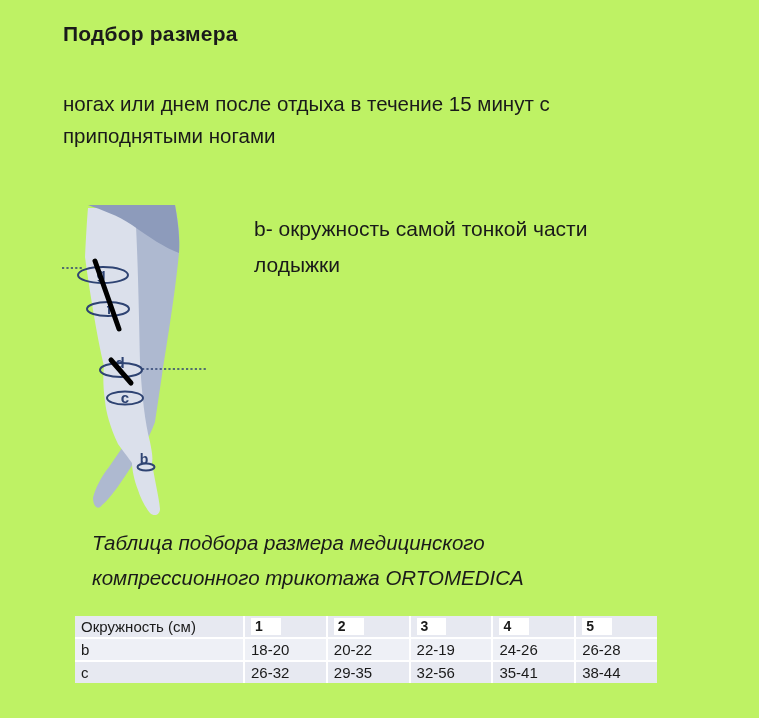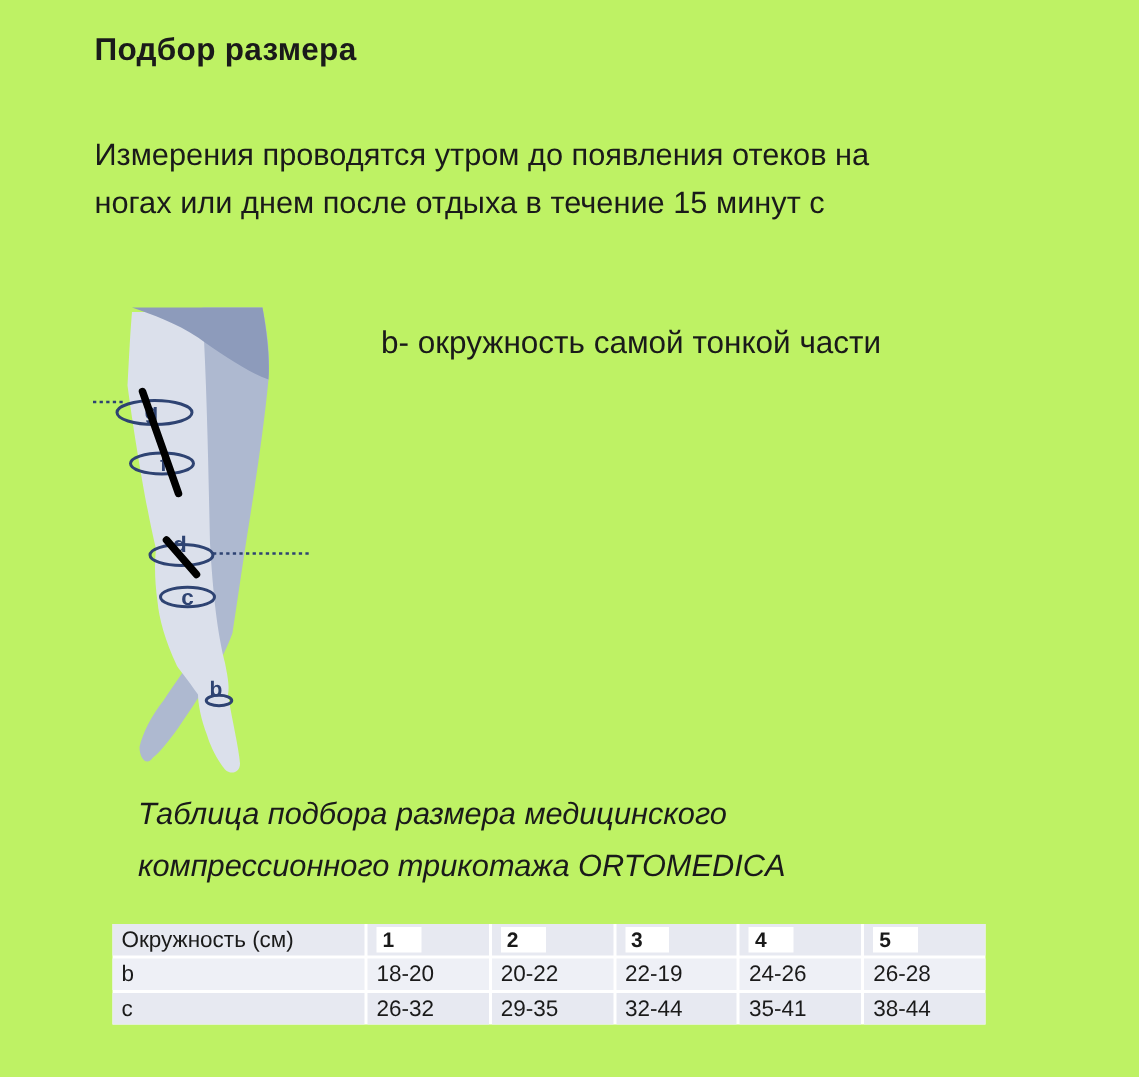--- a/index.html
+++ b/index.html
@@ -63,22 +63,22 @@
   }
 </style>
 </head>
 <body>
 
 <div class="page">
 
   <h1 class="page-title">Подбор размера</h1>
 
   <div class="intro">
-    <div>Измерения проводятся утром до появления отеков на</div>
     <div>ногах или днем после отдыха в течение 15 минут с</div>
+    <div>приподнятыми ногами</div>
   </div>
 
   <div class="figure-wrap">
     <svg width="185" height="320" viewBox="0 0 185 320" xmlns="http://www.w3.org/2000/svg">
 
       <path d="M 78 8 L 118 8
            C 122 28, 123 42, 122 56
            C 118 98, 110 145, 105 178
            C 102 198, 100 212, 98 225
            C 92 242, 80 262, 62 288
@@ -123,20 +123,21 @@
       <line x1="38" y1="64" x2="62" y2="132" stroke="#000000" stroke-width="5" stroke-linecap="round"></line>
       <line x1="54" y1="163" x2="74" y2="186" stroke="#000000" stroke-width="5" stroke-linecap="round"></line>
 
       <line x1="5" y1="71" x2="27" y2="71" stroke="#2e4372" stroke-width="1.6" stroke-dasharray="2.2,2.2"></line>
       <line x1="85" y1="172" x2="150" y2="172" stroke="#2e4372" stroke-width="1.6" stroke-dasharray="2.2,2.2"></line>
     </svg>
   </div>
 
   <div class="legend">
     <div>b- окружность самой тонкой части</div>
+    <div>лодыжки</div>
   </div>
 
   <div class="table-title">
     <div>Таблица подбора размера медицинского</div>
     <div>компрессионного трикотажа ORTOMEDICA</div>
   </div>
 
   <div class="size-table">
 
     <div class="row-dark">
@@ -154,19 +155,19 @@
       <div class="cell">20-22</div>
       <div class="cell">22-19</div>
       <div class="cell">24-26</div>
       <div class="cell">26-28</div>
     </div>
 
     <div class="row-dark">
       <div class="cell">c</div>
       <div class="cell">26-32</div>
       <div class="cell">29-35</div>
-      <div class="cell">32-44</div>
+      <div class="cell">32-56</div>
       <div class="cell">35-41</div>
       <div class="cell">38-44</div>
     </div>
   </div>
 
 </div>
 
 </body></html>

